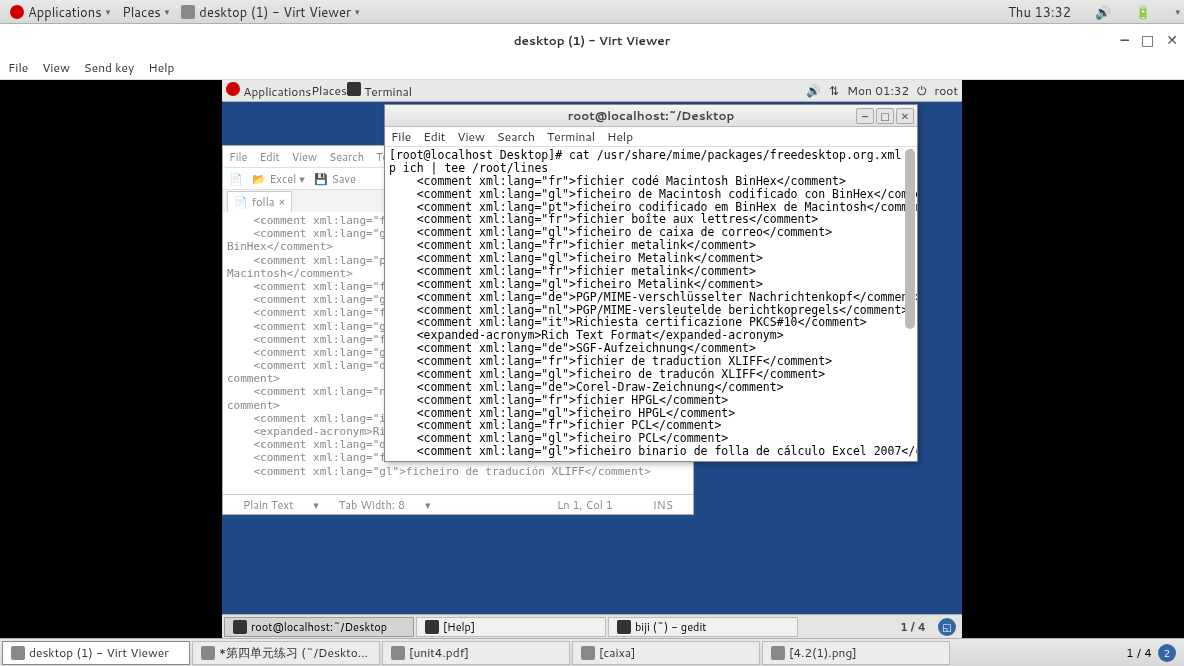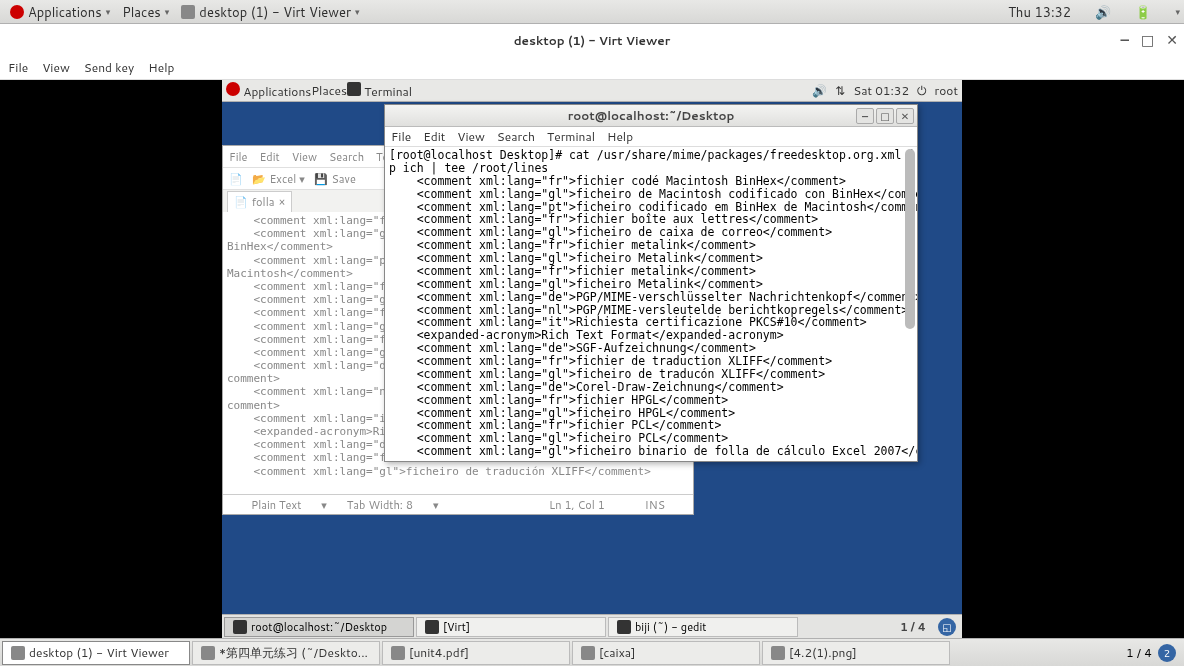--- a/index.html
+++ b/index.html
@@ -26,21 +26,21 @@
 .guest-topbar .right { margin-left: auto; display: flex; align-items: center; gap: 8px; }
 
 
 .gedit-window { position: absolute; top: 65px; left: 0; width: 472px; height: 370px; background: #fff; border: 1px solid #aaa; display: flex; flex-direction: column; }
 .gedit-menubar, .gedit-toolbar { height: 22px; display: flex; align-items: center; padding: 0 6px; gap: 12px; color: #888; font-size: 11px; border-bottom: 1px solid #e0e0e0; }
 .gedit-toolbar { gap: 10px; }
 .gedit-toolbar .btn { display: flex; align-items: center; gap: 3px; }
 .gedit-tabbar { height: 22px; display: flex; align-items: center; padding: 0 4px; background: #f2f2f0; }
 .gedit-tab { background: #fff; border: 1px solid #ccc; border-bottom: none; padding: 2px 6px; font-size: 11px; color: #888; display: flex; align-items: center; gap: 4px; }
 .gedit-content { flex: 1; padding: 2px 4px; font-family: "DejaVu Sans Mono", monospace; font-size: 11px; color: #888; line-height: 1.2; white-space: pre; overflow: hidden; }
-.gedit-statusbar { height: 20px; border-top: 1px solid #ccc; display: flex; align-items: center; font-size: 11px; color: #888; padding: 0 8px; text-align: right; }
+.gedit-statusbar { height: 20px; border-top: 1px solid #ccc; display: flex; align-items: center; font-size: 11px; color: #888; padding: 0 0; text-align: right; }
 .gedit-statusbar .seg { padding: 0 20px; }
 
 
 .term-window { position: absolute; top: 24px; left: 162px; width: 534px; height: 358px; background: #fff; border: 1px solid #888; box-shadow: 2px 2px 6px rgba(0,0,0,0.3); display: flex; flex-direction: column; }
 .term-titlebar { height: 22px; background: linear-gradient(#f4f4f2, #e0e0de); border-bottom: 1px solid #bbb; display: flex; align-items: center; justify-content: center; position: relative; font-size: 12px; font-weight: bold; color: #444; }
 .term-titlebar .wc { position: absolute; right: 3px; display: flex; gap: 2px; }
 .term-titlebar .wc span { width: 18px; height: 16px; background: #e4e4e2; border: 1px solid #aaa; border-radius: 2px; display: flex; align-items: center; justify-content: center; font-size: 10px; color: #555; }
 .term-menubar { height: 20px; display: flex; align-items: center; padding: 0 6px; gap: 12px; font-size: 12px; color: #333; border-bottom: 1px solid #ddd; }
 .term-body { flex: 1; background: #fff; padding: 2px 4px; font-family: "DejaVu Sans Mono", monospace; font-size: 11.5px; color: #000; line-height: 1.12; white-space: pre; overflow: hidden; position: relative; }
 .term-scroll { position: absolute; right: 2px; top: 2px; width: 10px; height: 180px; background: #bbb; border-radius: 5px; }
@@ -115,21 +115,21 @@
         <div class="item">
           <span>Places</span>
         </div>
         <div class="item">
           <span class="smallicon termicon"></span>
           <span>Terminal</span>
         </div>
         <div class="right">
           <span>🔊</span>
           <span>⇅</span>
-          <span>Sat 01:32</span>
+          <span>Mon 01:32</span>
           <span>⏻</span>
           <span>root</span>
         </div>
       </div>
 
       <div class="gedit-window">
         <div class="gedit-menubar">
           <span>File</span>
           <span>Edit</span>
           <span>View</span>
@@ -219,21 +219,21 @@
       </div>
 
       <div class="guest-bottompanel">
         <div id="guest-tasks" style="display:flex;">
             <div class="taskbtn active">
               <span class="smallicon termicon"></span>
               <span>root@localhost:~/Desktop</span>
             </div>
             <div class="taskbtn">
               <span class="smallicon termicon"></span>
-              <span>[Virt]</span>
+              <span>[Help]</span>
             </div>
             <div class="taskbtn">
               <span class="smallicon termicon"></span>
               <span>biji (~) - gedit</span>
             </div>
           </div>
         <div class="wsind">1 / 4</div>
         <div class="wsbox" style="margin:0 4px;">◱</div>
       </div>
 

